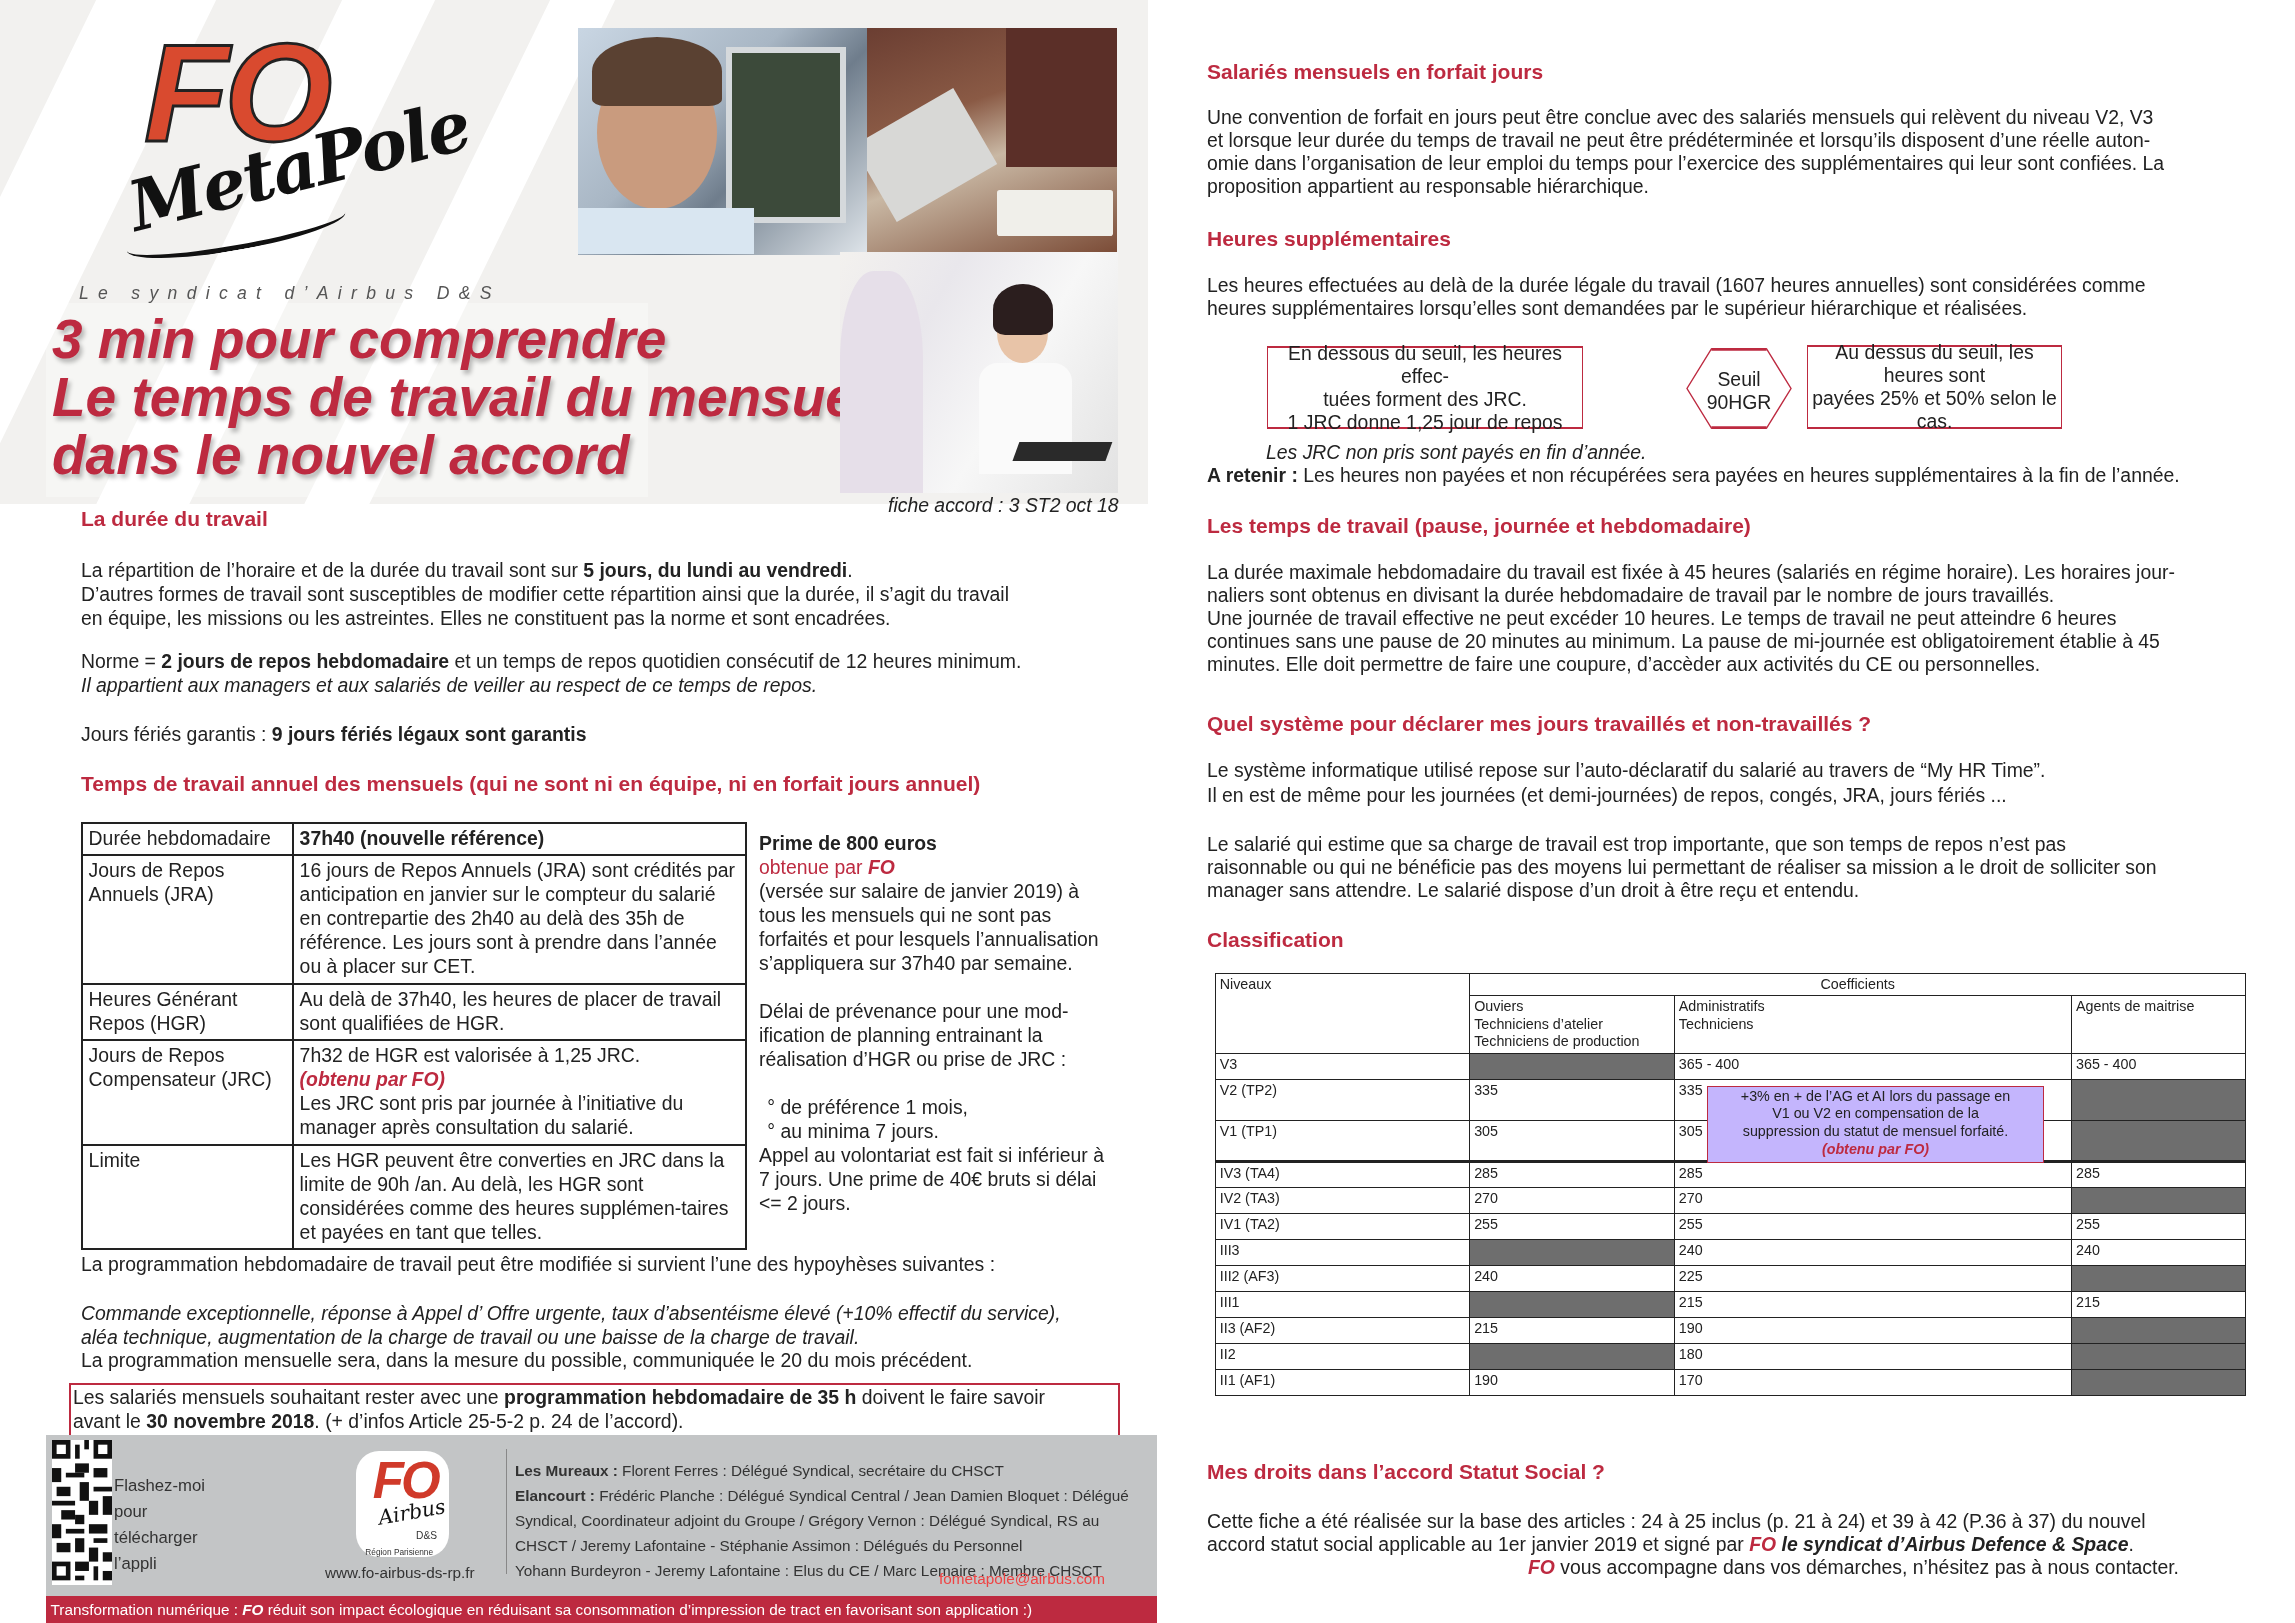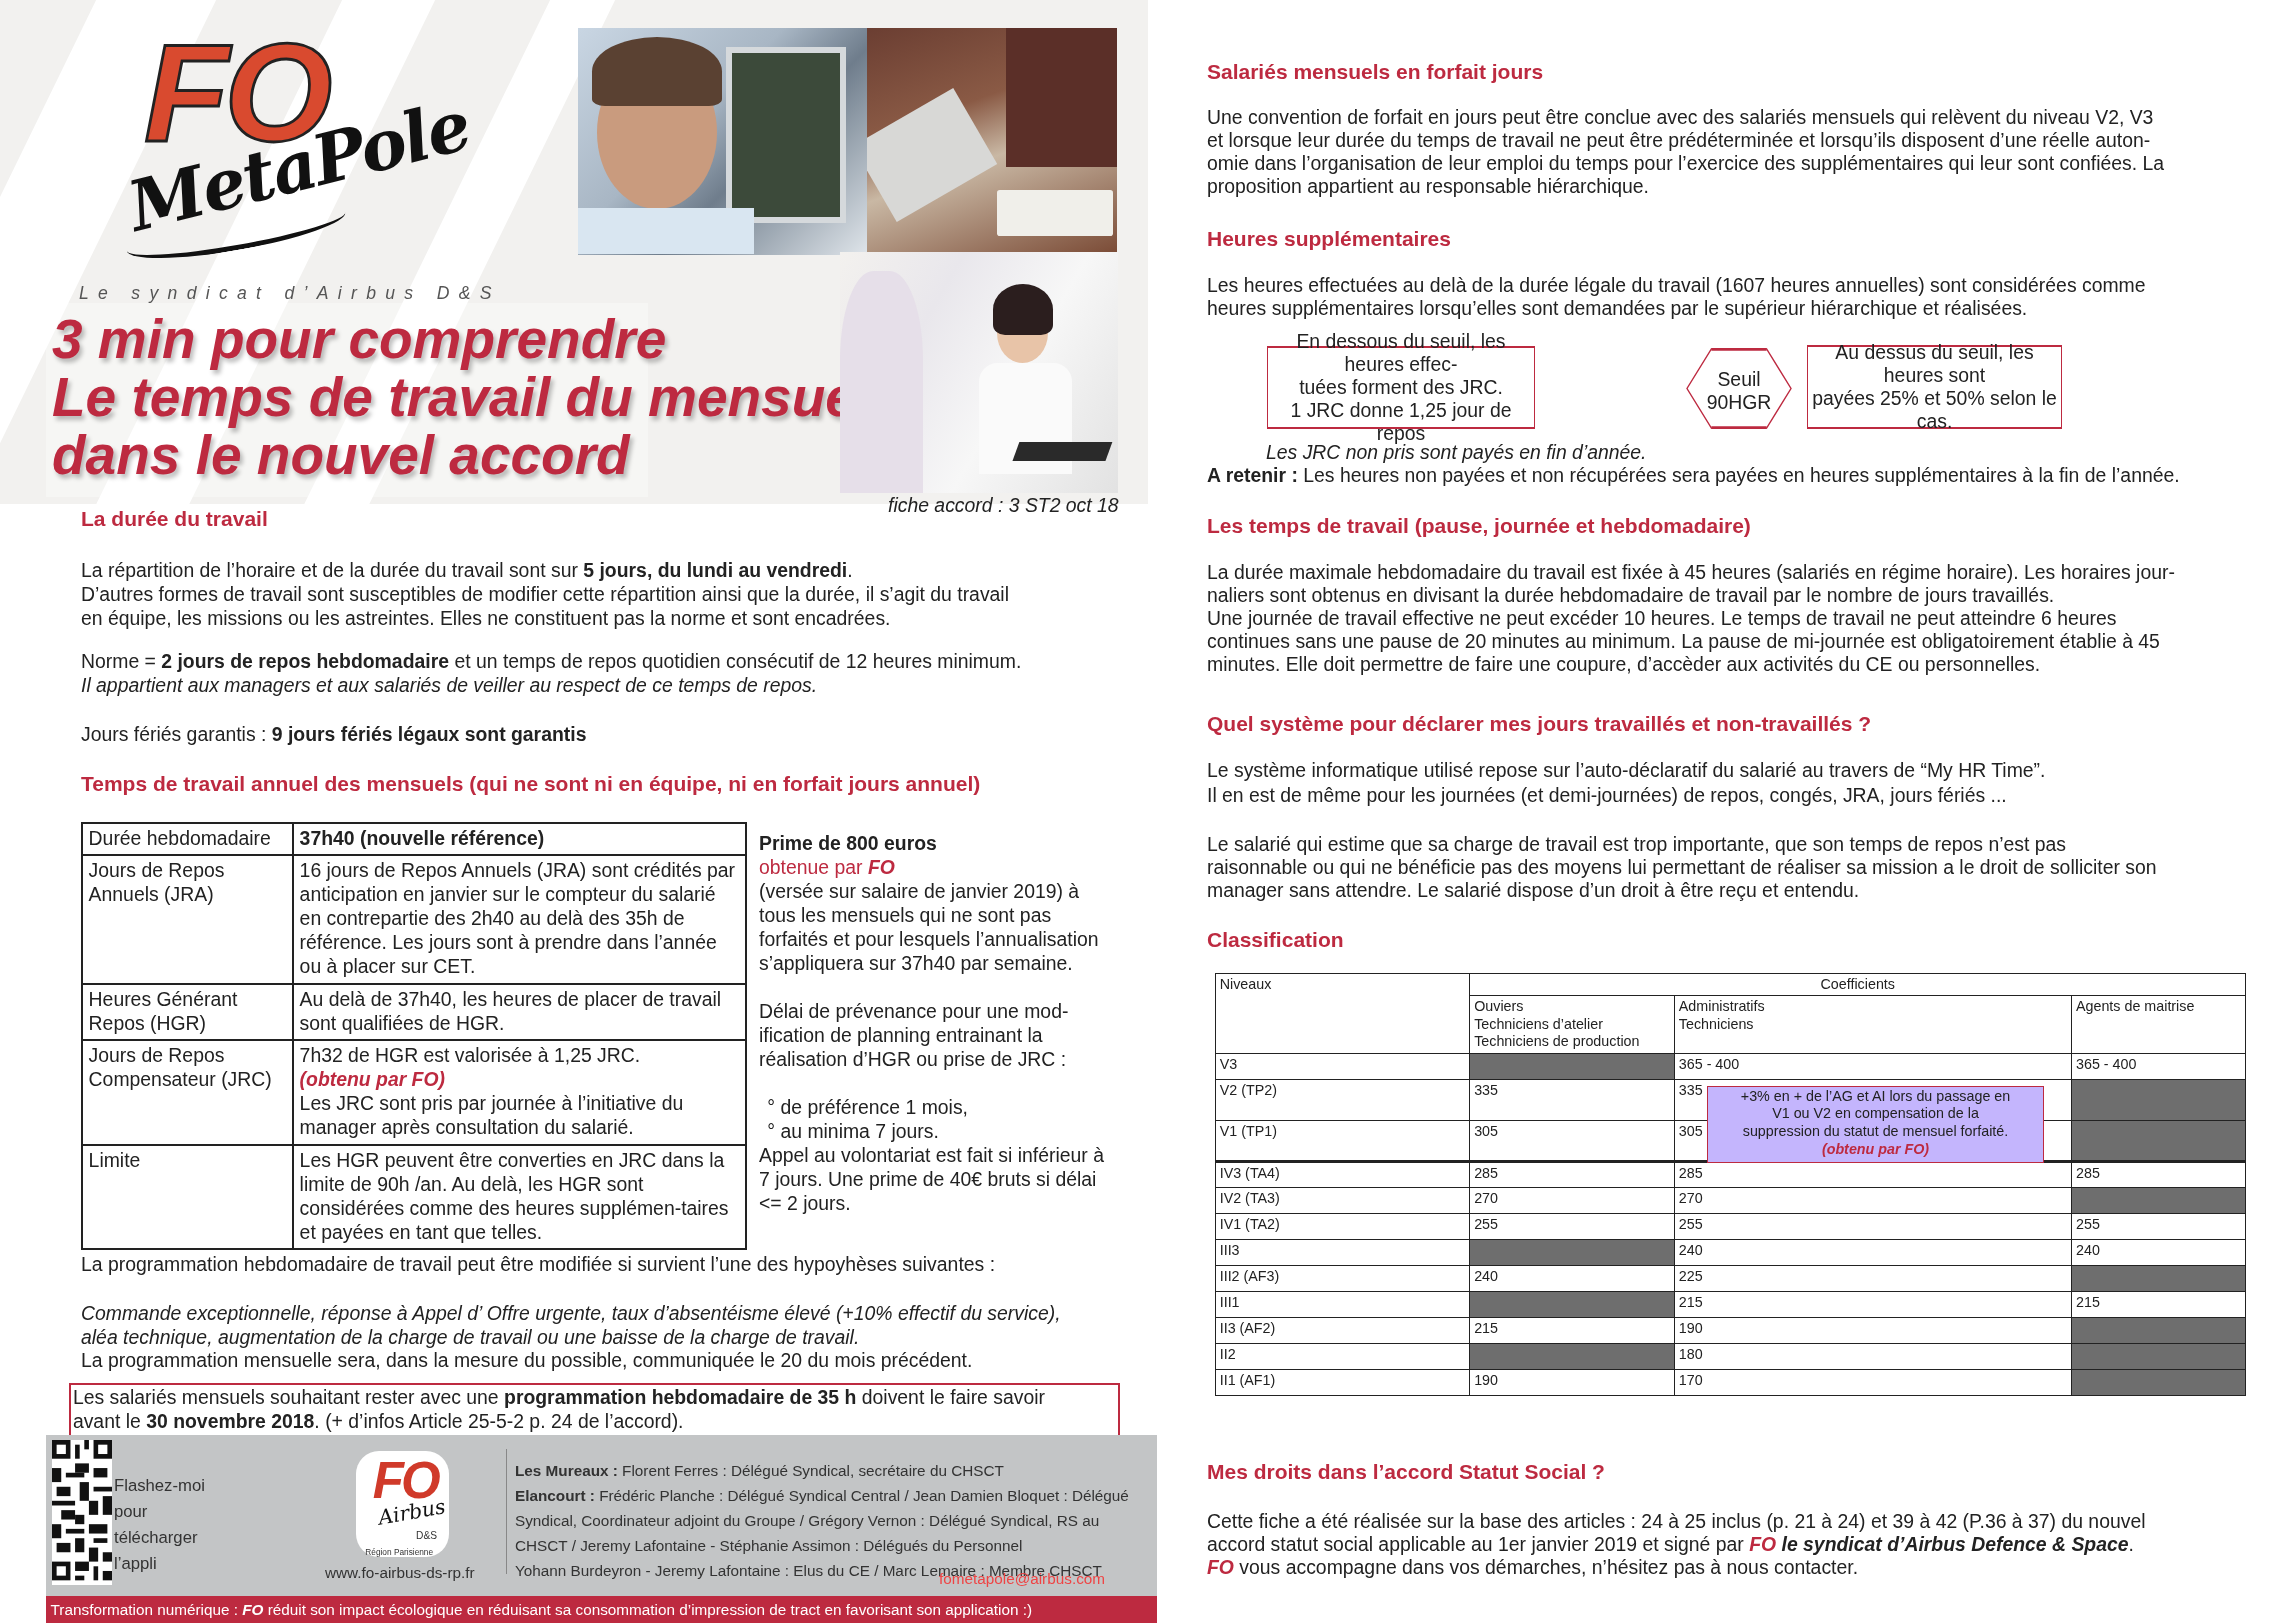--- a/index.html
+++ b/index.html
@@ -66,21 +66,21 @@
   #contacts .nm { white-space: nowrap; }
   #email { left: 939px; top: 1570px; font-size: 15.3px; color: #ef4444; }
   #bottom-bar { left: 46px; top: 1596px; width: 1111px; height: 27px; background: #bd2a40; color: #fff; font-size: 15.3px; line-height: 27px; padding-left: 4.6px; white-space: nowrap; }
 
   
   .rh2 { position: absolute; left: 1207px; font-size: 21px; font-weight: bold; color: #bd2a40; white-space: nowrap; }
   .rp { position: absolute; left: 1207px; width: 1037px; font-size: 19.4px; line-height: 23px; color: #222; }
   .rp .line { white-space: nowrap; }
 
   .box { position: absolute; border: 1.4px solid #bd2a40; border-top-width: 2.8px; border-bottom-width: 2.8px; background: #fff; font-size: 19.4px; line-height: 23px; text-align: center; display: flex; align-items: center; justify-content: center; }
-  #box-below { left: 1267px; top: 346px; width: 268px; height: 83px; }
+  #box-below { left: 1267px; top: 346px; width: 316px; height: 83px; }
   #box-above { left: 1807px; top: 345px; width: 255px; height: 84px; }
   #seuil { left: 1686px; top: 348px; width: 106px; height: 81px; }
   #seuil svg { position: absolute; left: 0; top: 0; }
   #seuil .txt { position: absolute; left: 0; top: 20.4px; width: 100%; text-align: center; font-size: 19.4px; line-height: 23px; }
 
   
   #class-table { left: 1215px; top: 973px; width: 1031px; border-collapse: collapse; font-size: 14.3px; line-height: 17.6px; color: #222; }
   #class-table td { border: 1.4px solid #222; padding: 1.9px 3.7px; vertical-align: top; height: 26px; }
   #class-table tr.tall td { height: 41px; }
   #class-table td.g { background: #6e6e6e; }
@@ -432,15 +432,15 @@
   <div>+3% en + de l’AG et AI lors du passage en</div>
   <div>V1 ou V2 en compensation de la</div>
   <div>suppression du statut de mensuel forfaité.</div>
   <div class="red b i">(obtenu par FO)</div>
 </div>
 
 <div class="rh2" style="top:1460px;">Mes droits dans l’accord Statut Social ?</div>
 <div class="rp" style="top:1510px;">
   <div class="line">Cette fiche a été réalisée sur la base des articles : 24 à 25 inclus (p. 21 à 24) et 39 à 42 (P.36 à 37) du nouvel</div>
   <div class="line"><span>accord statut social applicable au 1er janvier 2019 et signé par </span><span class="red b i">FO</span><span class="b i"> le syndicat d’Airbus Defence &amp; Space</span><span>.</span></div>
-  <div class="line" style="text-align:left; width:972px;"><span class="red b i">FO</span><span> vous accompagne dans vos démarches, n’hésitez pas à nous contacter.</span></div>
+  <div class="line" style="text-align:right; width:972px;"><span class="red b i">FO</span><span> vous accompagne dans vos démarches, n’hésitez pas à nous contacter.</span></div>
 </div>
 
 
 </body></html>

